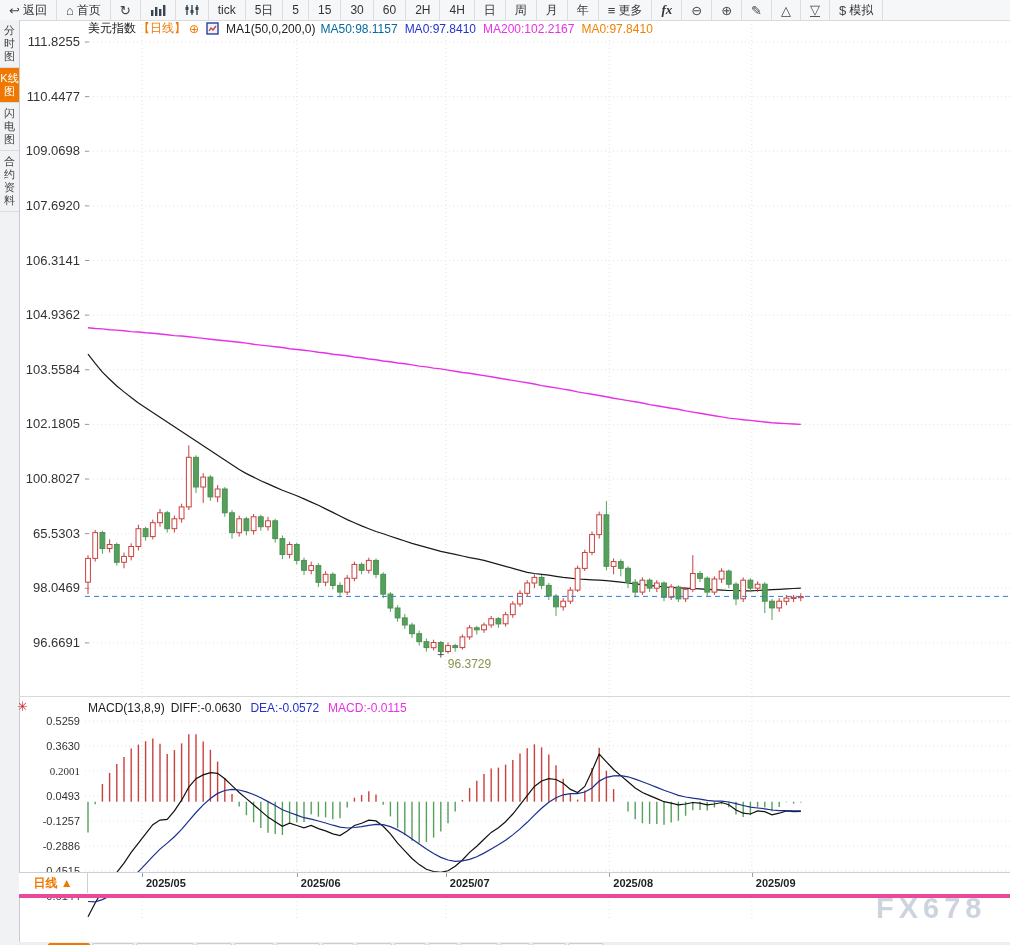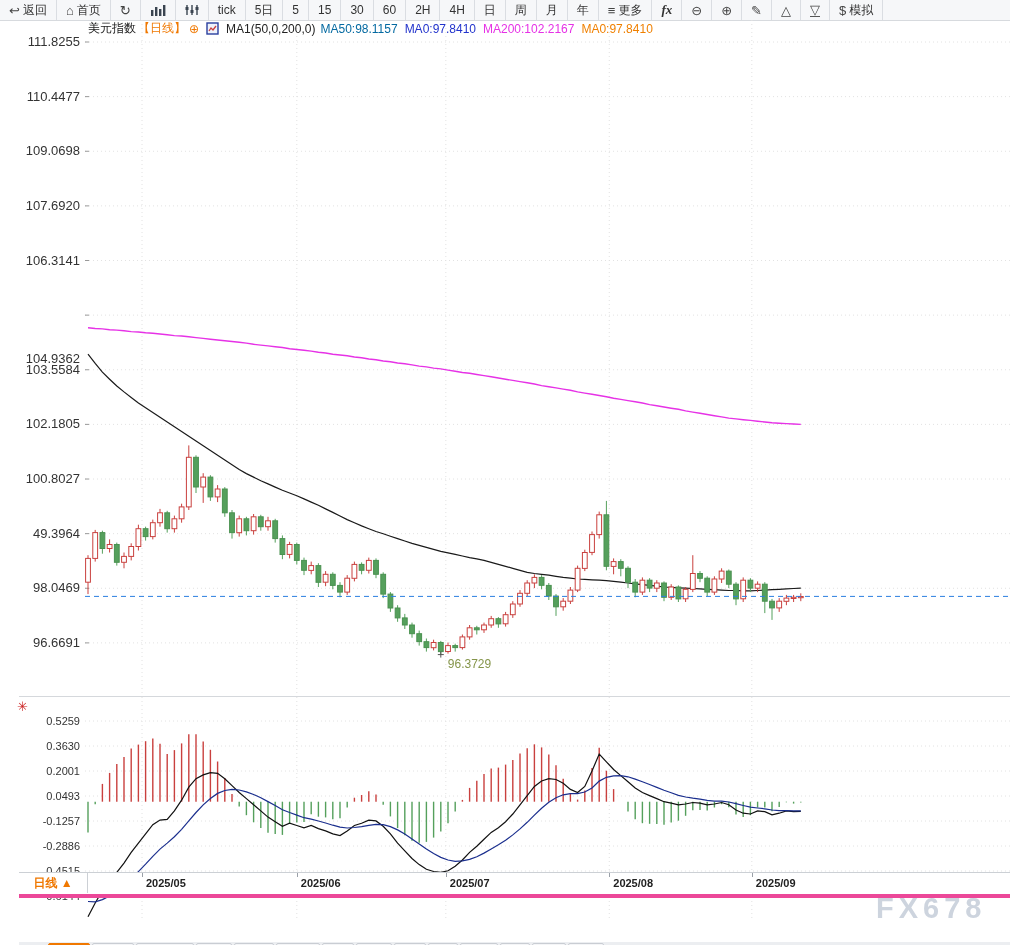--- a/index.html
+++ b/index.html
@@ -137,20 +137,26 @@
       </div>
       <div class="tb-btn underline">
         <span class="ticon">▽</span>
       </div>
       <div class="tb-btn">
         <span class="ticon">$</span>
         <span>模拟</span>
       </div>
     </div>
 
+  <div id="sidebar">
+      <div class="side-tab">分时图</div>
+      <div class="side-tab active">K线图</div>
+      <div class="side-tab">闪电图</div>
+      <div class="side-tab">合约资料</div>
+    </div>
 
   <div id="price-header">
     <span style="color:#222;">美元指数</span>
     <span style="color:#f07800;margin-left:-5px;">【日线】</span>
     <span style="color:#f07800;margin-left:-4px;">⊕</span>
     <svg width="13" height="13" viewBox="0 0 13 13" style="position:static;">
       <rect x="1" y="1" width="11" height="11" fill="#eef2fb" stroke="#2a3f9e" stroke-width="1.4"></rect>
       <polyline points="3,9 5,6 7,8 10,4" fill="none" stroke="#c9403e" stroke-width="1.3"></polyline>
     </svg>
     <span style="color:#222;">MA1(50,0,200,0)</span>
@@ -394,20 +400,26 @@
       <rect x="713.4" y="576.5" width="4.8" height="1.2" fill="#ffffff" stroke="#c9403e" stroke-width="1"></rect>
       <line x1="0" y1="576.4" x2="925" y2="576.4" stroke="#2b7fe0" stroke-width="1" stroke-dasharray="5,4"></line>
       <line x1="352.8" y1="634.6" x2="358.8" y2="634.6" stroke="#555" stroke-width="1"></line>
       <line x1="355.8" y1="631.6" x2="355.8" y2="637.6" stroke="#555" stroke-width="1"></line>
       <text x="362.8" y="647.6" fill="#85954a" font-size="12" font-family="Liberation Sans, DejaVu Sans, sans-serif">96.3729</text>
     </svg>
 
   <div style="position:absolute;left:19px;top:696px;width:991px;height:1px;background:#d5d8dc;"></div>
 
   <div id="macd-gear">✳</div>
+  <div id="macd-header">
+    <span style="color:#222;">MACD(13,8,9)</span>
+    <span style="color:#222;margin-left:-3px;">DIFF:-0.0630</span>
+    <span style="color:#2233cc;">DEA:-0.0572</span>
+    <span style="color:#e632e6;">MACD:-0.0115</span>
+  </div>
 
   <svg id="macd-svg" width="925" height="223" viewBox="0 0 925 223" style="left:85px;top:697px;">
       <line x1="0" y1="24" x2="925" y2="24" stroke="#e2e2e2" stroke-width="1" stroke-dasharray="1,3"></line>
       <line x1="0" y1="49" x2="925" y2="49" stroke="#e2e2e2" stroke-width="1" stroke-dasharray="1,3"></line>
       <line x1="0" y1="74" x2="925" y2="74" stroke="#e2e2e2" stroke-width="1" stroke-dasharray="1,3"></line>
       <line x1="0" y1="99" x2="925" y2="99" stroke="#e2e2e2" stroke-width="1" stroke-dasharray="1,3"></line>
       <line x1="0" y1="124" x2="925" y2="124" stroke="#e2e2e2" stroke-width="1" stroke-dasharray="1,3"></line>
       <line x1="0" y1="149" x2="925" y2="149" stroke="#e2e2e2" stroke-width="1" stroke-dasharray="1,3"></line>
       <line x1="0" y1="174" x2="925" y2="174" stroke="#e2e2e2" stroke-width="1" stroke-dasharray="1,3"></line>
       <line x1="0" y1="199" x2="925" y2="199" stroke="#e2e2e2" stroke-width="1" stroke-dasharray="1,3"></line>
@@ -520,32 +532,32 @@
     </svg>
 
   <div id="watermark">FX678</div>
 
   <div id="yaxis-price">
       <div class="ylab" style="left: 18px; top: 36px;">111.8255</div>
       <div class="ylab" style="left: 18px; top: 90.627px;">110.4477</div>
       <div class="ylab" style="left: 18px; top: 145.254px;">109.0698</div>
       <div class="ylab" style="left: 18px; top: 199.881px;">107.6920</div>
       <div class="ylab" style="left: 18px; top: 254.508px;">106.3141</div>
-      <div class="ylab" style="left: 18px; top: 309.135px; margin-top: 44px;">104.9362</div>
+      <div class="ylab" style="left: 18px; top: 309.135px;">104.9362</div>
       <div class="ylab" style="left: 18px; top: 363.762px;">103.5584</div>
       <div class="ylab" style="left: 18px; top: 418.389px;">102.1805</div>
       <div class="ylab" style="left: 18px; top: 473.016px;">100.8027</div>
-      <div class="ylab" style="left: 18px; top: 527.643px;">49.3964</div>
+      <div class="ylab" style="left: 18px; top: 527.643px;">65.5303</div>
       <div class="ylab" style="left: 18px; top: 582.27px;">98.0469</div>
       <div class="ylab" style="left: 18px; top: 636.897px;">96.6691</div>
     </div>
   <div id="yaxis-macd">
       <div class="mlab" style="left: 18px; top: 715px;">0.5259</div>
       <div class="mlab" style="left: 18px; top: 740px;">0.3630</div>
-      <div class="mlab" style="left: 18px; top: 765px;">0.2001</div>
+      <div class="mlab" style="left: 18px; top: 765px; font-family: Liberation Serif, serif;">0.2001</div>
       <div class="mlab" style="left: 18px; top: 790px;">0.0493</div>
       <div class="mlab" style="left: 18px; top: 815px;">-0.1257</div>
       <div class="mlab" style="left: 18px; top: 840px;">-0.2886</div>
       <div class="mlab" style="left: 18px; top: 865px;">-0.4515</div>
       <div class="mlab" style="left: 18px; top: 890px;">-0.6144</div>
     </div>
 
   <div id="xaxis">
     <div id="period-cell">日线 ▲</div>
   <div class="date-tick" style="left: 123px;"></div>

